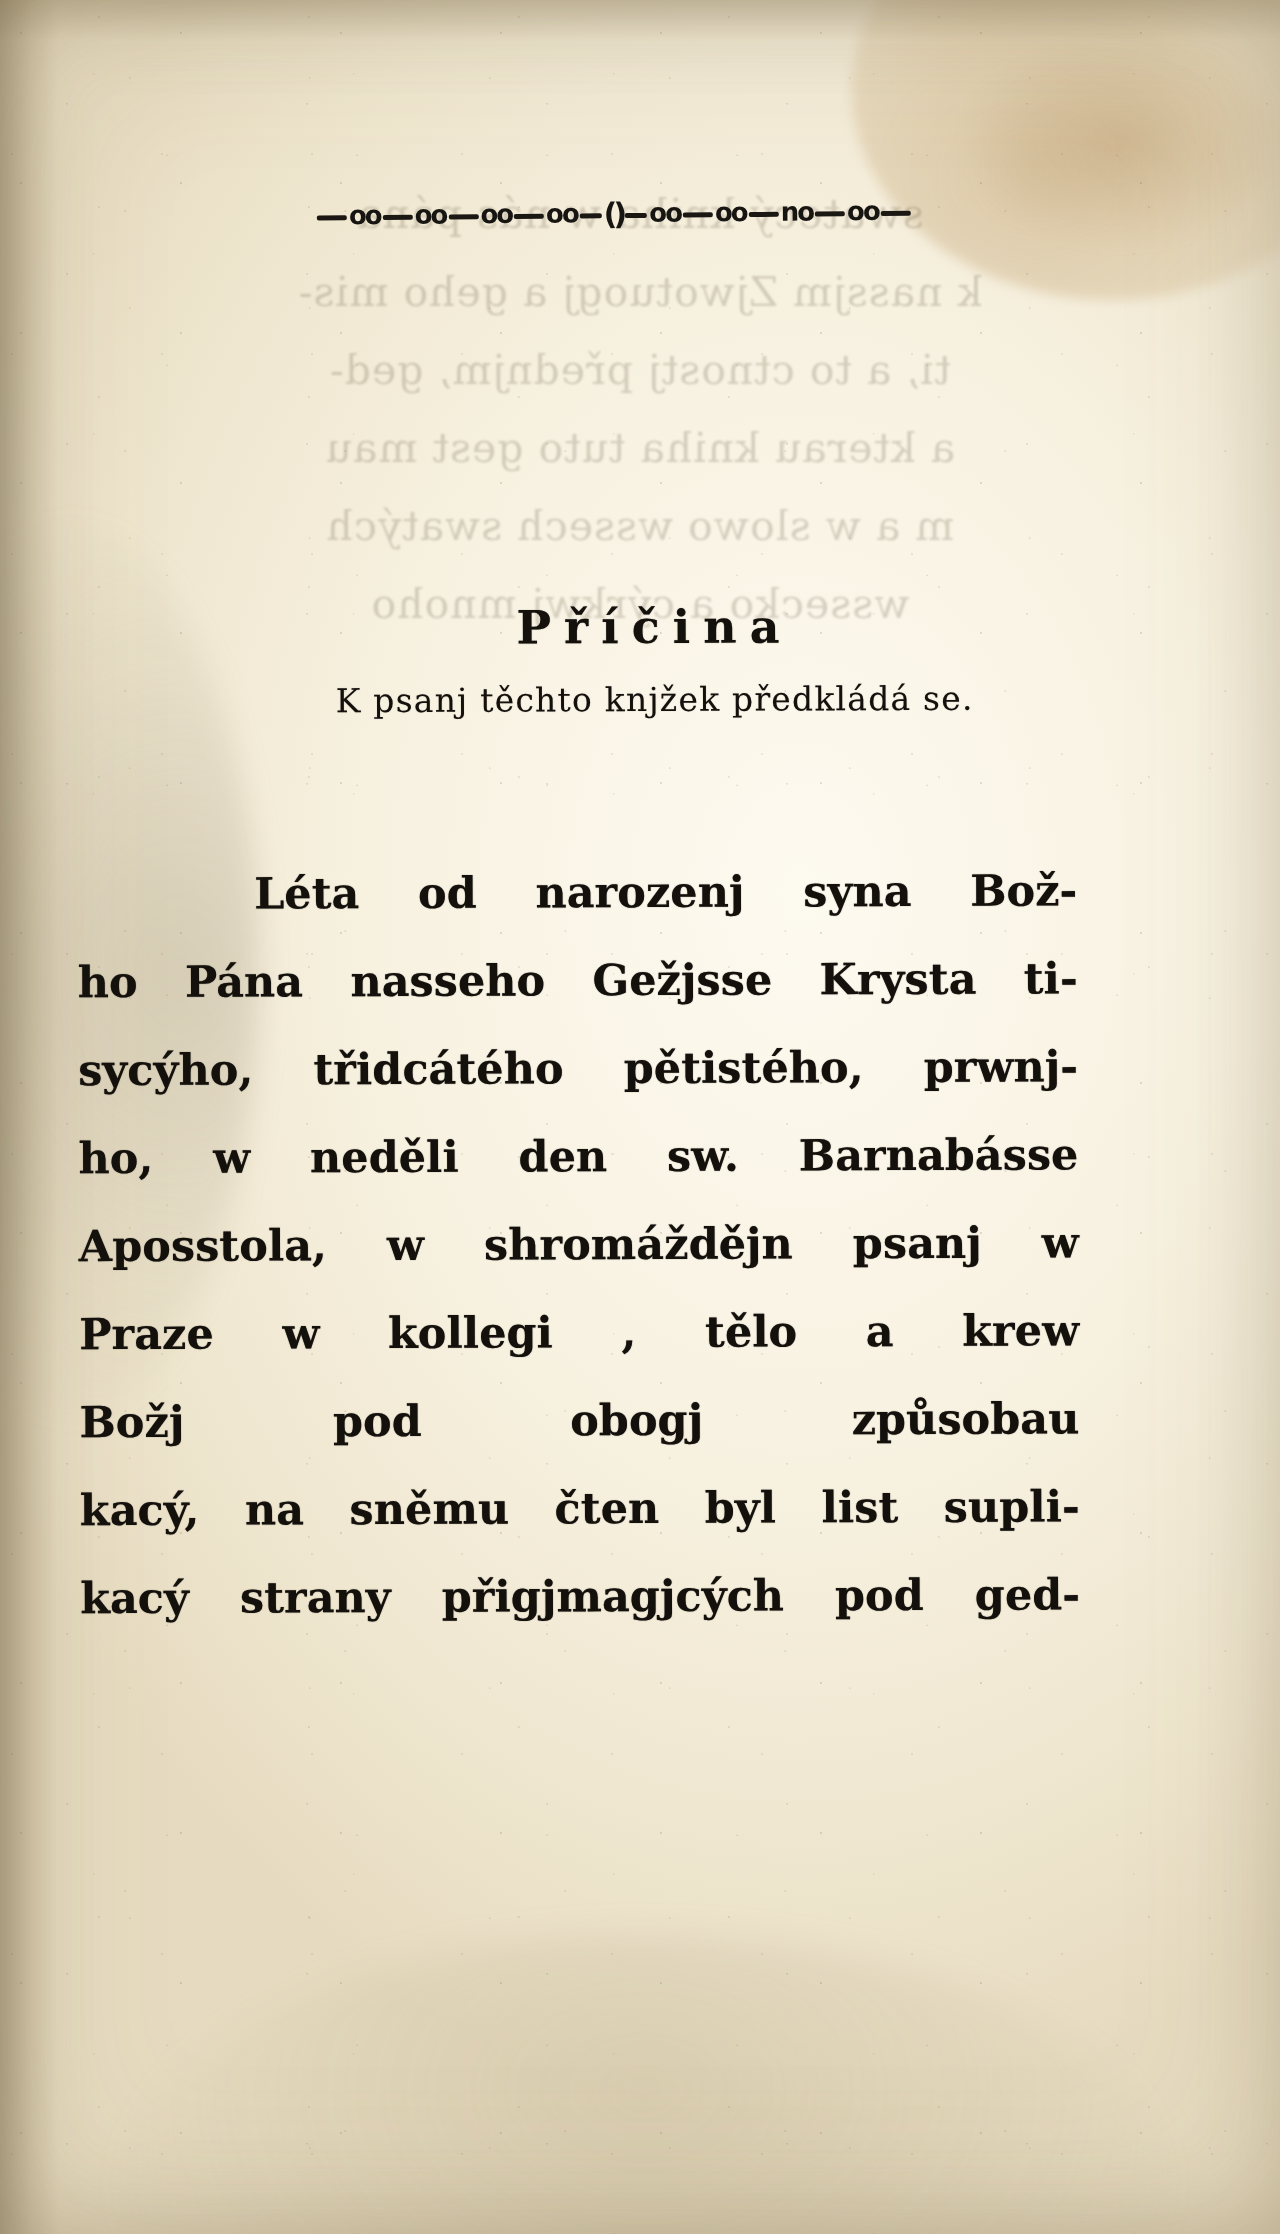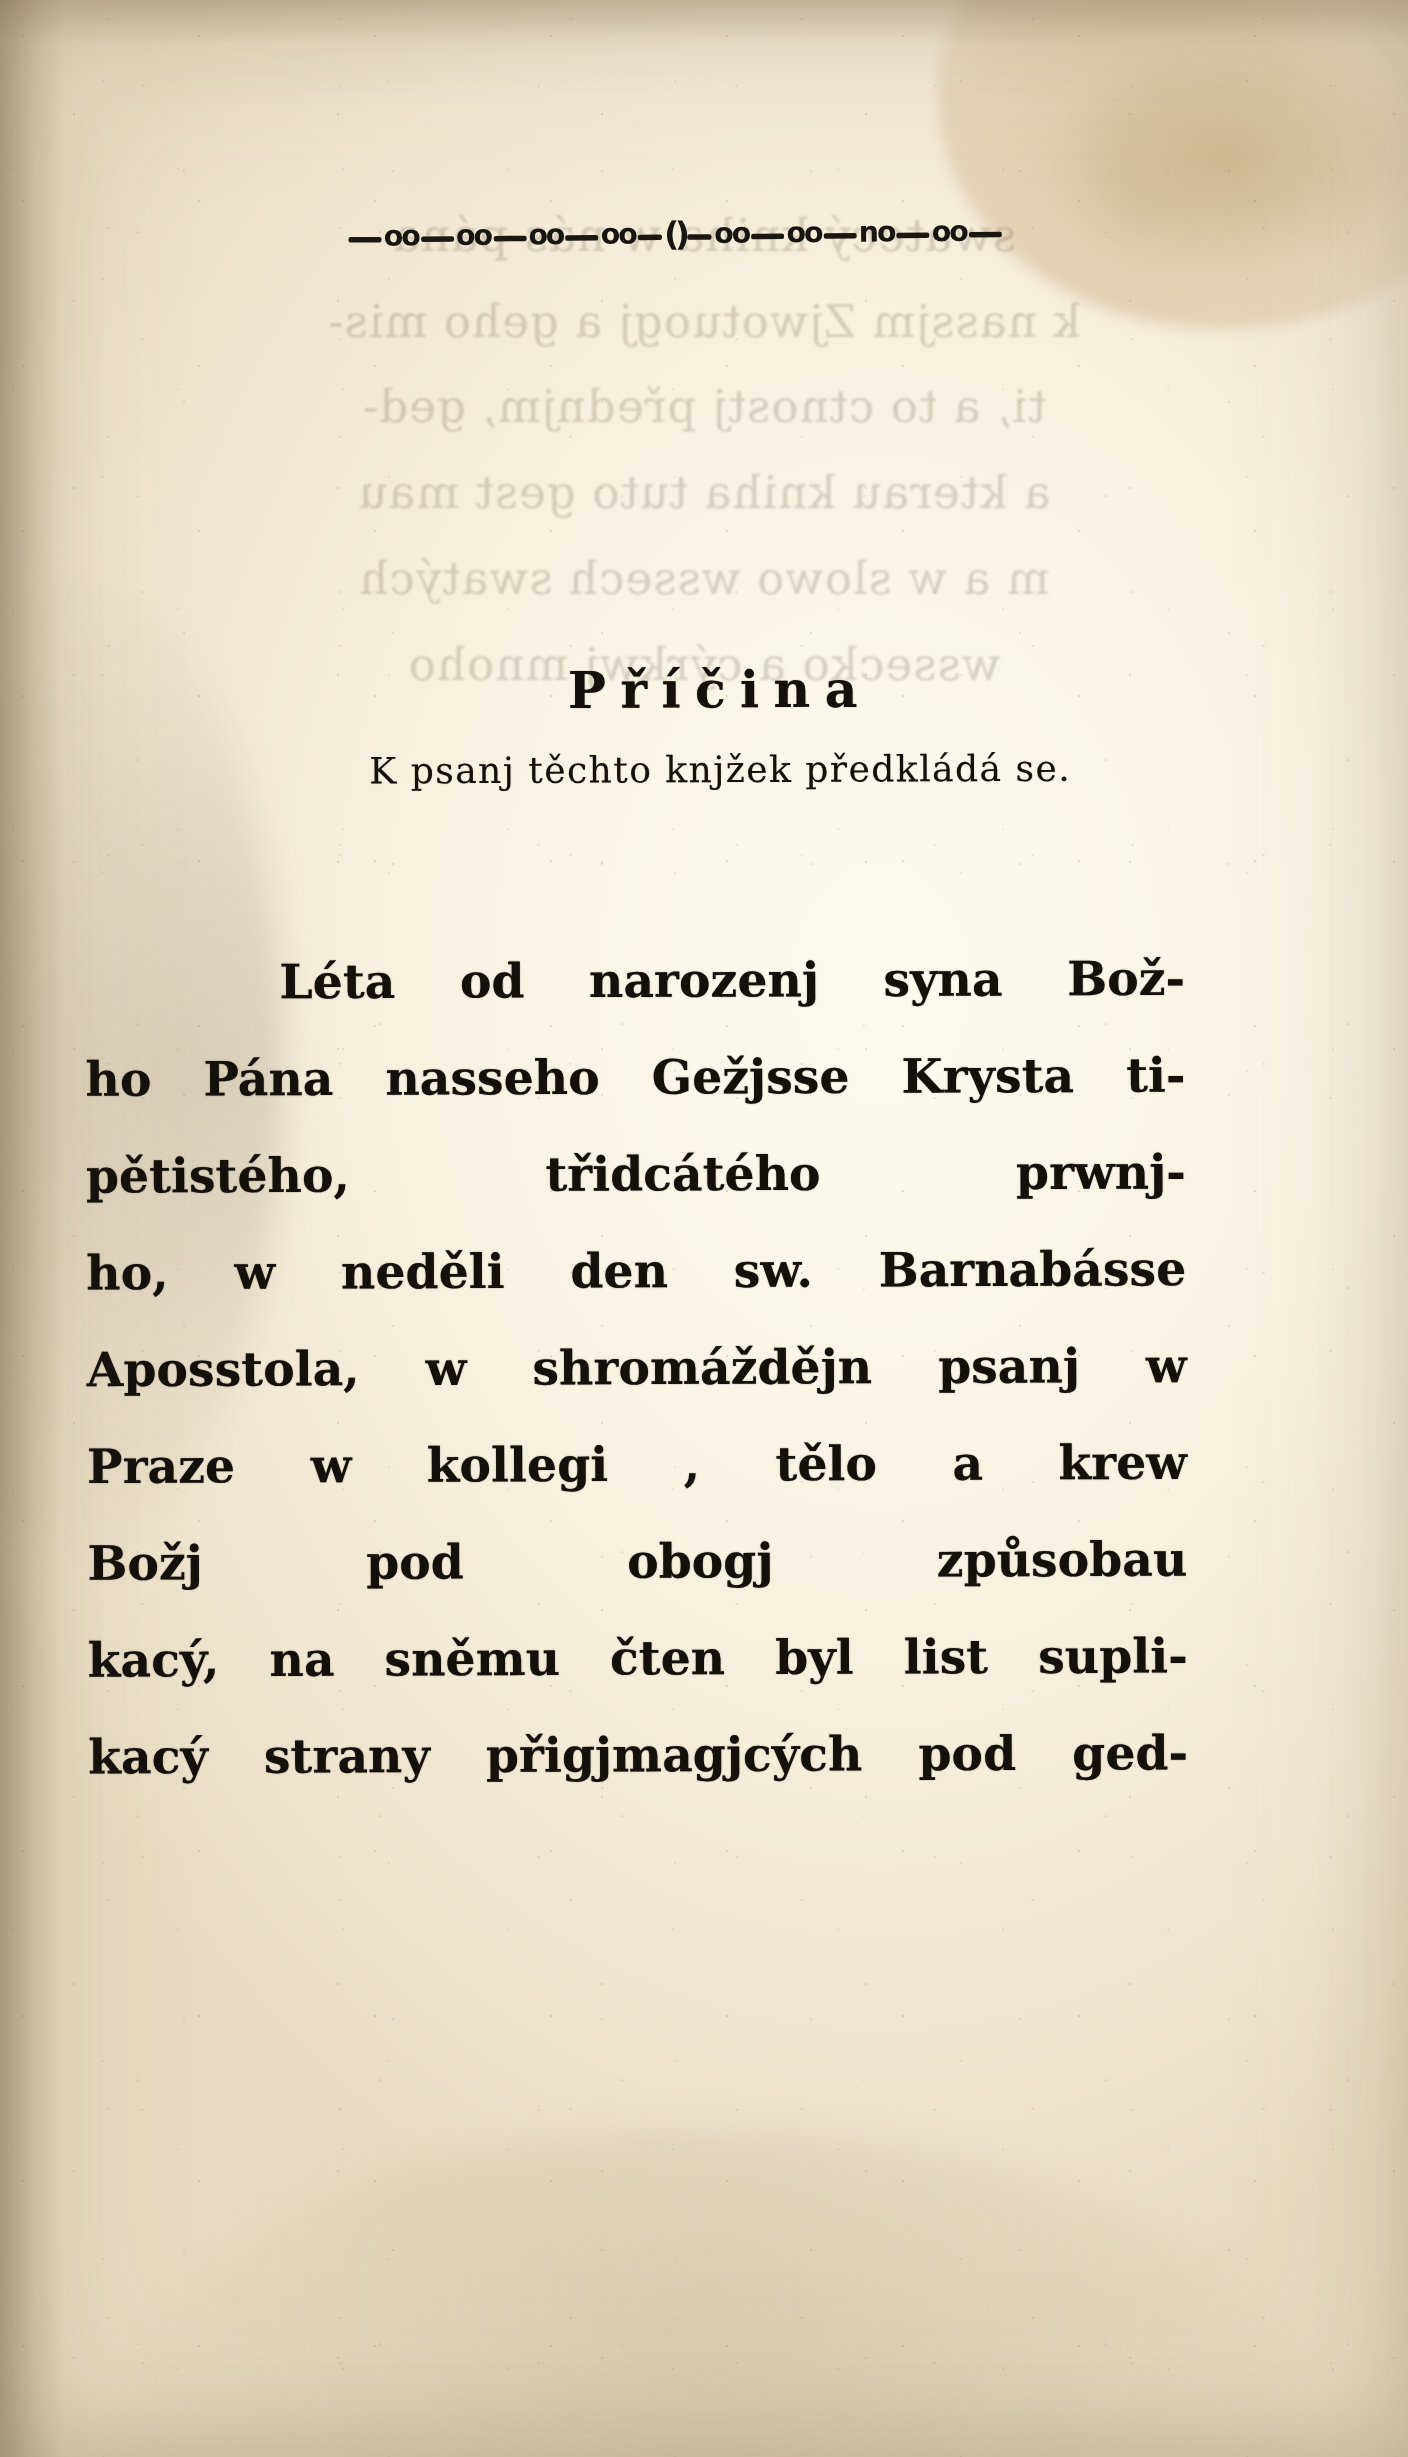--- a/index.html
+++ b/index.html
@@ -276,22 +276,23 @@
       </div>
       <div class="body-line just">
         <span>ho</span>
           <span>Pána</span>
           <span>nasseho</span>
           <span>Gežjsse</span>
           <span>Krysta</span>
           <span>ti-</span>
       </div>
       <div class="body-line just">
+        <span>sycýho,</span>
+          <span>třidcátého</span>
           <span>pětistého,</span>
-          <span>třidcátého</span>
           <span>prwnj-</span>
       </div>
       <div class="body-line just">
         <span>ho,</span>
           <span>w</span>
           <span>neděli</span>
           <span>den</span>
           <span>sw.</span>
           <span>Barnabásse</span>
       </div>

